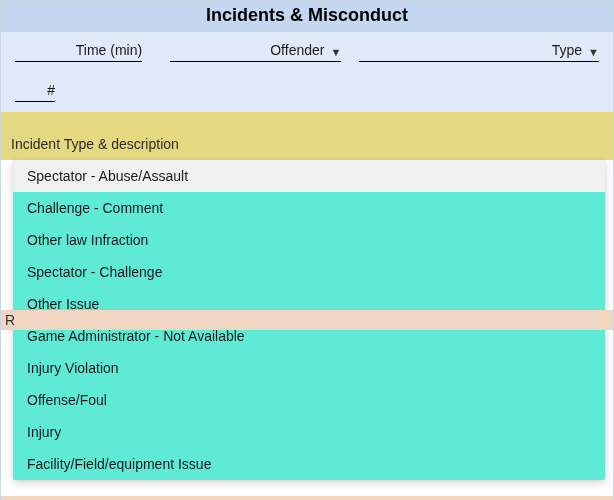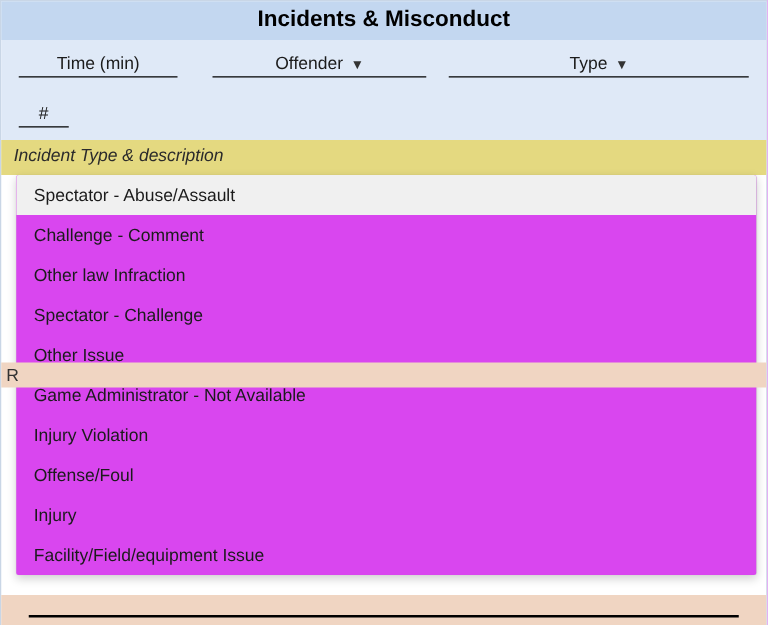--- a/index.html
+++ b/index.html
@@ -30,21 +30,21 @@
   }
   .row.blue-1 { background: #dfe9f7; }
   .row.blue-2 { background: #dfe9f7; }
   .field {
     display: flex;
     flex-direction: column;
   }
   .field-line {
     display: flex;
     align-items: flex-end;
-    justify-content: center;
+    justify-content: flex-end;
     border-bottom: 1px solid #000;
     padding-bottom: 3px;
     color: #2b2b2b;
     font-size: 14px;
     cursor: pointer;
   }
   .field-label { color: #1b1b1b; }
   .chevron {
     font-size: 11px;
     margin-left: 6px;
@@ -52,28 +52,27 @@
   }
   .time   { width: 130px; margin-right: 10px; }
   .offend { width: 175px; }
   .team   { width: 245px; }
   .hash   { width: 40px;  }
   .name   { width: 345px; }
   .badge  { width: 165px; }
 
   .section-header {
     background: #e4d980;
-    padding: 4px 10px 8px 10px;
+    padding: 24px 10px 8px 10px;
     font-size: 14px;
     color: #2b2b2b;
-    font-style: italic;
   }
 
   .dropdown-panel {
-    background: #d946ef;
+    background: #5eead4;
     margin: 0 8px 16px 12px;
     box-shadow: 0 3px 8px rgba(0,0,0,0.18), 0 0 1px rgba(0,0,0,0.1);
     border-radius: 2px;
     overflow: hidden;
   }
   .dropdown-item {
     padding: 8px 14px 8px 14px;
     font-size: 14px;
     color: #1b1b1b;
     cursor: pointer;

